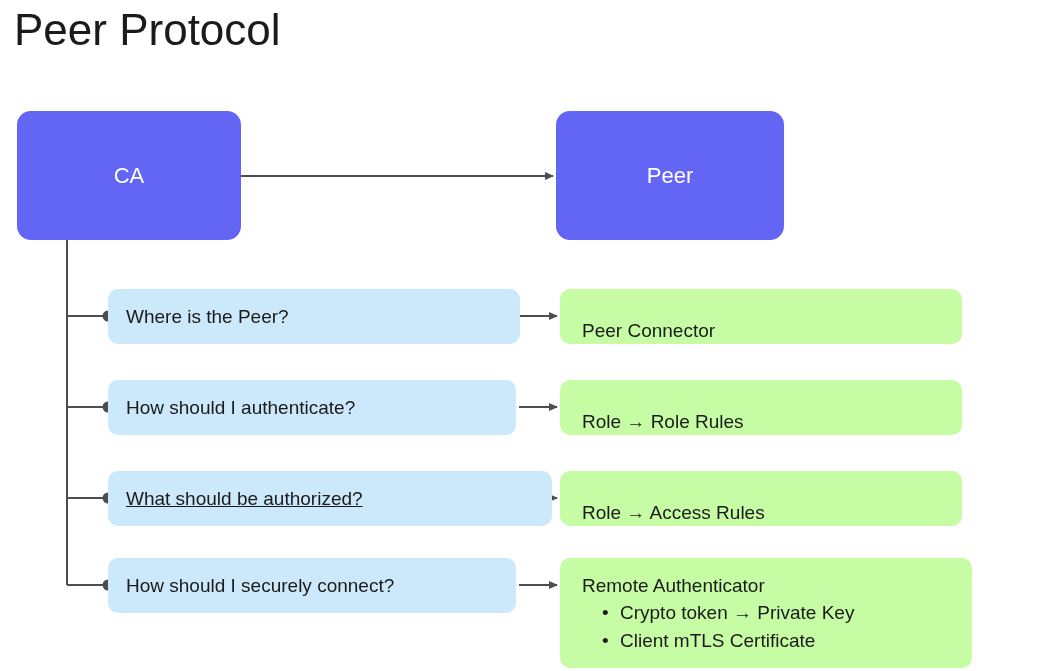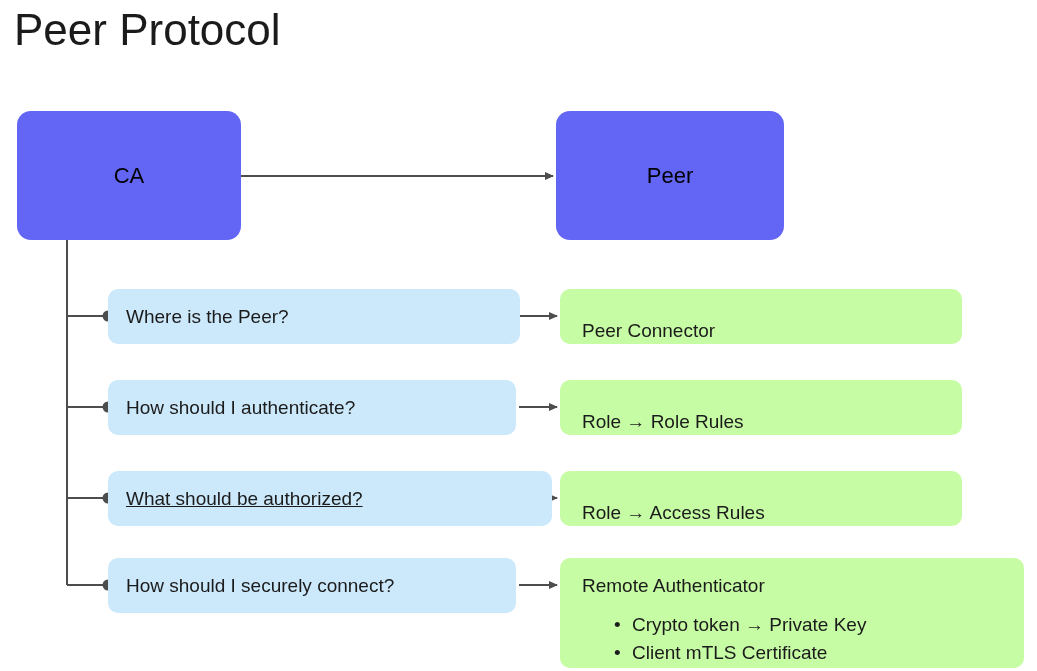--- a/index.html
+++ b/index.html
@@ -42,21 +42,21 @@
     position: absolute;
     box-sizing: border-box;
     display: flex;
     align-items: center;
   }
 
   .node-purple {
     background: #6366f5;
     border-radius: 14px;
     justify-content: center;
-    color: #000000;
+    color: #ffffff;
     font-size: 22px;
     line-height: 26px;
   }
 
   .node-blue {
     background: #cce8fb;
     border-radius: 10px;
     color: #1b1b1b;
     font-size: 19px;
     line-height: 24px;
@@ -80,21 +80,21 @@
 
   .answer-stack {
     display: block;
   }
   .answer-title {
     display: block;
     font-size: 19px;
     line-height: 27px;
   }
   .answer-bullets {
-    margin: 12px;
+    margin: 0;
     padding: 0 0 0 20px;
     list-style: none;
   }
   .answer-bullets li {
     font-size: 19px;
     line-height: 28px;
     position: relative;
     padding-left: 18px;
     white-space: nowrap;
   }
@@ -182,21 +182,21 @@
   </div>
 
   <div class="node node-green" style="left:560px; top:380px; width:402px; height:55px;">
     <span class="answer-title">Role → Role Rules</span>
   </div>
 
   <div class="node node-green" style="left:560px; top:471px; width:402px; height:55px;">
     <span class="answer-title">Role → Access Rules</span>
   </div>
 
-  <div class="node node-green multiline" style="left:560px; top:558px; width:464px; height:110px;">
+  <div class="node node-green multiline" style="left:560px; top:558px; width:412px; height:110px;">
     <div class="answer-stack">
       <span class="answer-title">Remote Authenticator</span>
       <ul class="answer-bullets">
         <li>Crypto token → Private Key</li>
         <li>Client mTLS Certificate</li>
       </ul>
     </div>
   </div>
 
 </div>

